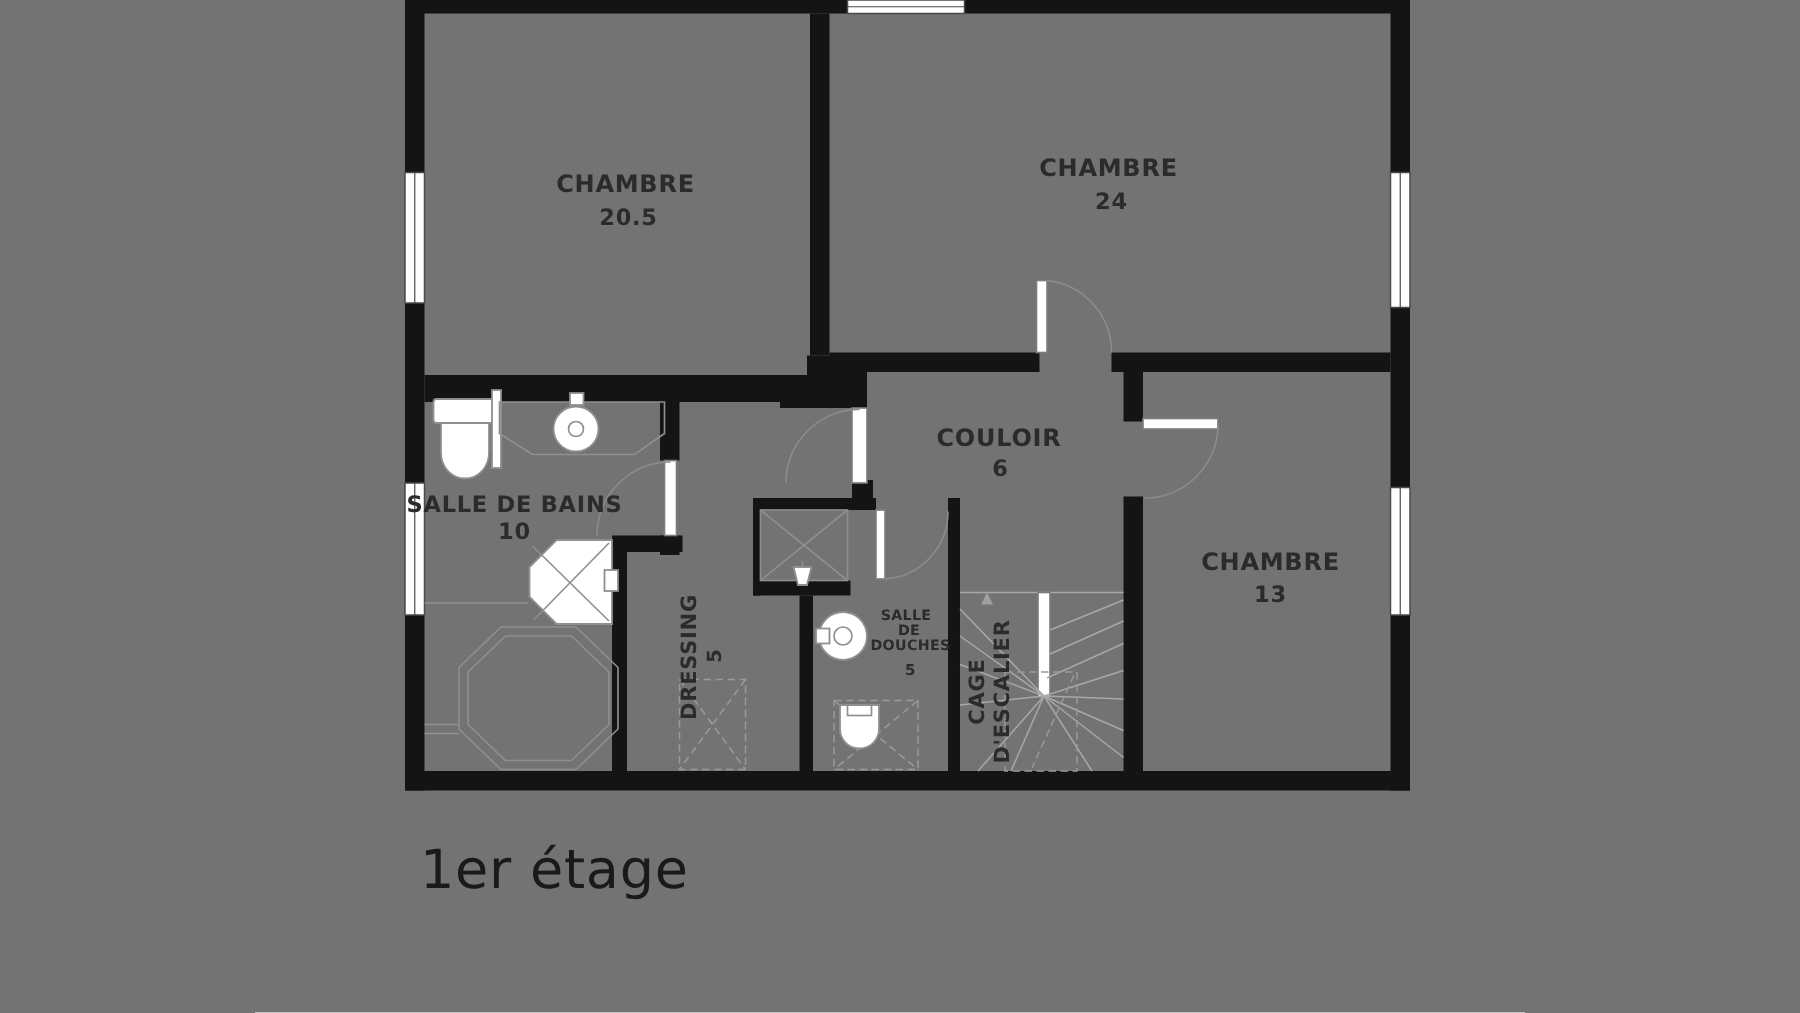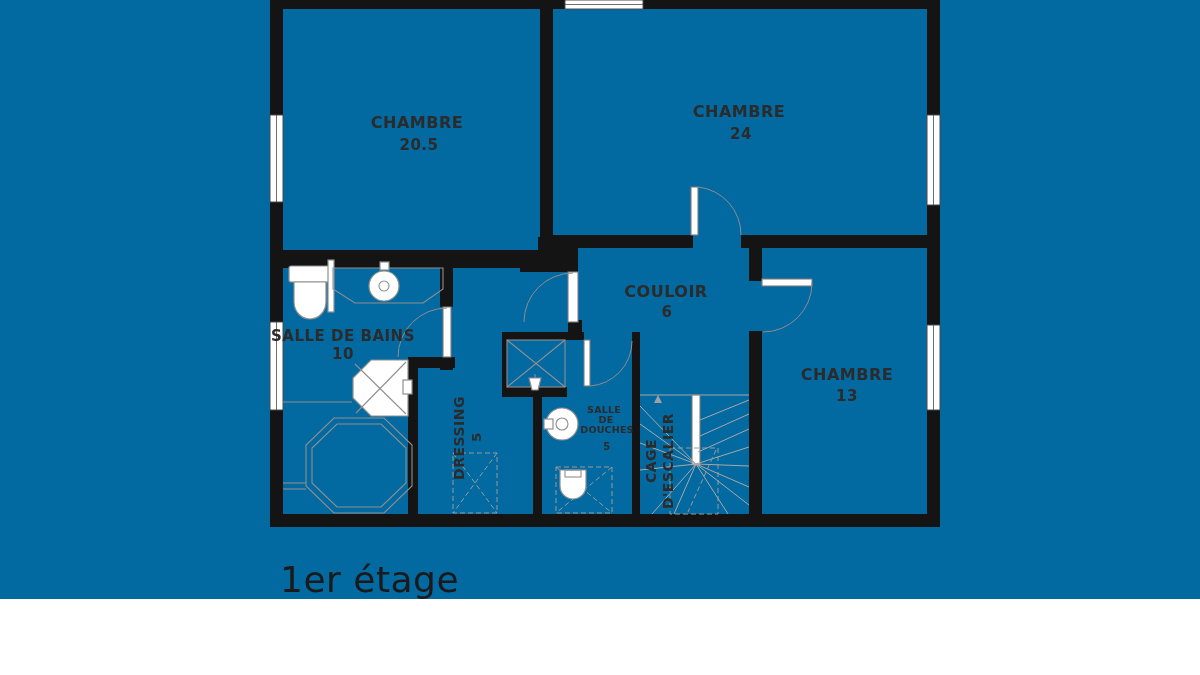--- a/index.html
+++ b/index.html
@@ -1,16 +1,16 @@
 <!DOCTYPE html>
 <html><head>
 <meta charset="utf-8">
 <style>
   html,body{margin:0;padding:0;background:#ffffff;}
-  .stage{position:relative;width:1200px;height:599px;background:#0369a1;overflow:hidden;
+  .stage{position:relative;width:1200px;height:675px;background:#737373;overflow:hidden;
          font-family:"DejaVu Sans","Liberation Sans",sans-serif;}
   svg{display:block;}
   .wall{fill:#141414;stroke:none;}
   .win{fill:#ffffff;stroke:#4a4a4a;stroke-width:1;}
   .winline{stroke:#4a4a4a;stroke-width:0.8;fill:none;}
   .leaf{fill:#ffffff;stroke:#7d7d7d;stroke-width:1.1;}
   .arc{fill:none;stroke:#8d8d8d;stroke-width:1;}
   .fix{fill:#ffffff;stroke:#8f8f8f;stroke-width:1.2;}
   .fixn{fill:none;stroke:#8f8f8f;stroke-width:1.1;}
   .dash{fill:none;stroke:#9a9a9a;stroke-width:1;stroke-dasharray:5 3;}

